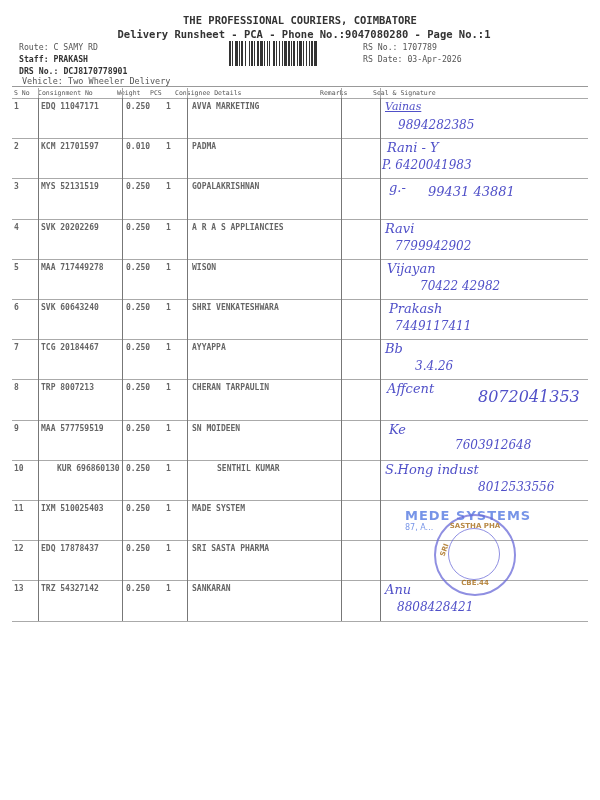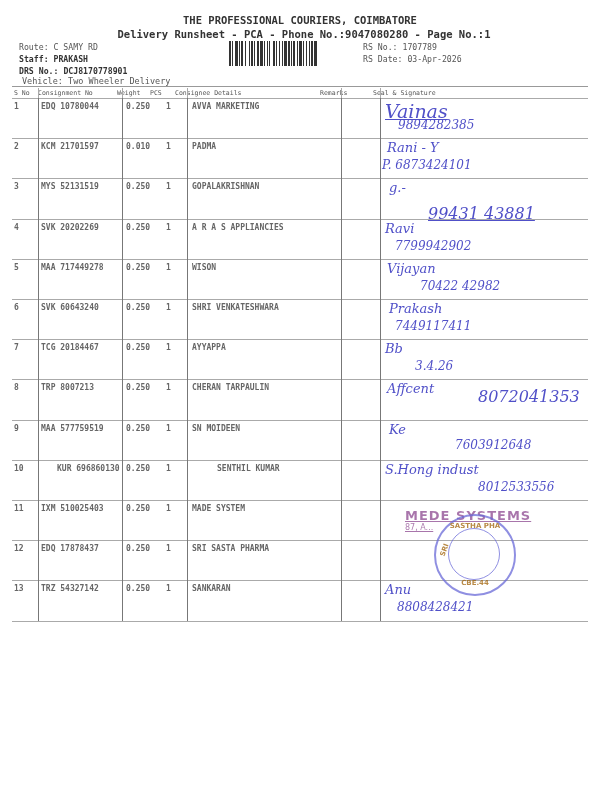--- a/index.html
+++ b/index.html
@@ -14,21 +14,21 @@
   .colhdr{position:absolute;top:89px;font-size:6.5px;color:#555;white-space:nowrap;}
   .hline{position:absolute;left:12px;width:576px;height:1px;background:#aaa;}
   .vline{position:absolute;width:1px;background:#777;}
   .cell{position:absolute;font-size:8px;font-weight:bold;color:#666;white-space:nowrap;}
   .sig{position:absolute;font-family:"DejaVu Serif",serif;font-style:italic;color:#5050c8;white-space:nowrap;}
   .stamp{position:absolute;left:434px;top:505px;width:78px;height:78px;border:2px solid #6a6ad8;border-radius:50%;color:#a16207;opacity:0.75;margin-top:9px;}
   .stamp .inner{position:absolute;left:12px;top:12px;width:50px;height:50px;border:1.5px solid #6a6ad8;border-radius:50%;}
   .stamp .top{position:absolute;top:6px;width:100%;text-align:center;font-size:7px;font-weight:bold;font-family:"DejaVu Sans",sans-serif;}
   .stamp .bot{position:absolute;bottom:7px;width:100%;text-align:center;font-size:7px;font-weight:bold;font-family:"DejaVu Sans",sans-serif;}
   .stamp .left{position:absolute;left:2px;top:30px;font-size:7px;font-weight:bold;transform:rotate(-70deg);font-family:"DejaVu Sans",sans-serif;}
-  .stamp2{position:absolute;left:405px;top:508px;font-family:"DejaVu Sans",sans-serif;color:#701a75;opacity:0.6;text-decoration:underline;}
+  .stamp2{position:absolute;left:405px;top:508px;font-family:"DejaVu Sans",sans-serif;color:#1d4ed8;opacity:0.6;}
   .stamp2 .big{font-size:13px;font-weight:bold;letter-spacing:1px;}
   .stamp2 .small{font-size:8px;}
 </style>
 </head>
 <body>
 
 <div class="title t1" style="left:0;">THE PROFESSIONAL COURIERS, COIMBATORE</div>
 <div class="title t2" style="left:4px;">Delivery Runsheet - PCA - Phone No.:9047080280 - Page No.:1</div>
 
 <div class="hdr" style="left:19px;top:42px;">
@@ -147,44 +147,44 @@
     <div class="vline" style="left:187px;top:98px;height:522.6px;"></div>
     <div class="vline" style="left:341px;top:98px;height:522.6px;"></div>
     <div class="vline" style="left:380px;top:98px;height:522.6px;"></div>
     <div class="vline" style="left:38px;top:88px;height:10px;background:#aaa;"></div>
     <div class="vline" style="left:122px;top:88px;height:10px;background:#aaa;"></div>
     <div class="vline" style="left:187px;top:88px;height:10px;background:#aaa;"></div>
     <div class="vline" style="left:341px;top:88px;height:10px;background:#aaa;"></div>
     <div class="vline" style="left:380px;top:88px;height:10px;background:#aaa;"></div>
     <div>
       <div class="cell" style="left: 14px; top: 102px;">1</div>
-      <div class="cell" style="left: 41px; top: 102px;">EDQ 10780044</div>
+      <div class="cell" style="left: 41px; top: 102px;">EDQ 11047171</div>
       <div class="cell" style="left: 126px; top: 102px;">0.250</div>
       <div class="cell" style="left: 166px; top: 102px;">1</div>
       <div class="cell" style="left: 192px; top: 102px;">AVVA MARKETING</div>
-      <div class="sig" style="left: 385px; top: 100px; font-size: 19px; text-decoration: underline;">Vainas</div>
+      <div class="sig" style="left: 385px; top: 100px; font-size: 11px; text-decoration: underline;">Vainas</div>
       <div class="sig" style="left: 398px; top: 118px; font-size: 12px;">9894282385</div>
     </div>
     <div>
       <div class="cell" style="left: 14px; top: 142.2px;">2</div>
       <div class="cell" style="left: 41px; top: 142.2px;">KCM 21701597</div>
       <div class="cell" style="left: 126px; top: 142.2px;">0.010</div>
       <div class="cell" style="left: 166px; top: 142.2px;">1</div>
       <div class="cell" style="left: 192px; top: 142.2px;">PADMA</div>
       <div class="sig" style="left: 387px; top: 140.2px; font-size: 13px;">Rani - Y</div>
-      <div class="sig" style="left: 382px; top: 158.2px; font-size: 12px;">P. 6873424101</div>
+      <div class="sig" style="left: 382px; top: 158.2px; font-size: 12px;">P. 6420041983</div>
     </div>
     <div>
       <div class="cell" style="left: 14px; top: 182.4px;">3</div>
       <div class="cell" style="left: 41px; top: 182.4px;">MYS 52131519</div>
       <div class="cell" style="left: 126px; top: 182.4px;">0.250</div>
       <div class="cell" style="left: 166px; top: 182.4px;">1</div>
       <div class="cell" style="left: 192px; top: 182.4px;">GOPALAKRISHNAN</div>
       <div class="sig" style="left: 389px; top: 180.4px; font-size: 13px;">g.-</div>
-      <div class="sig" style="left: 428px; top: 204px; font-size: 16px; text-decoration: underline;">99431 43881</div>
+      <div class="sig" style="left: 428px; top: 184px; font-size: 13px;">99431 43881</div>
     </div>
     <div>
       <div class="cell" style="left: 14px; top: 222.6px;">4</div>
       <div class="cell" style="left: 41px; top: 222.6px;">SVK 20202269</div>
       <div class="cell" style="left: 126px; top: 222.6px;">0.250</div>
       <div class="cell" style="left: 166px; top: 222.6px;">1</div>
       <div class="cell" style="left: 192px; top: 222.6px;">A R A S APPLIANCIES</div>
       <div class="sig" style="left: 385px; top: 220.6px; font-size: 13px;">Ravi</div>
       <div class="sig" style="left: 395px; top: 238.6px; font-size: 12px;">7799942902</div>
     </div>

